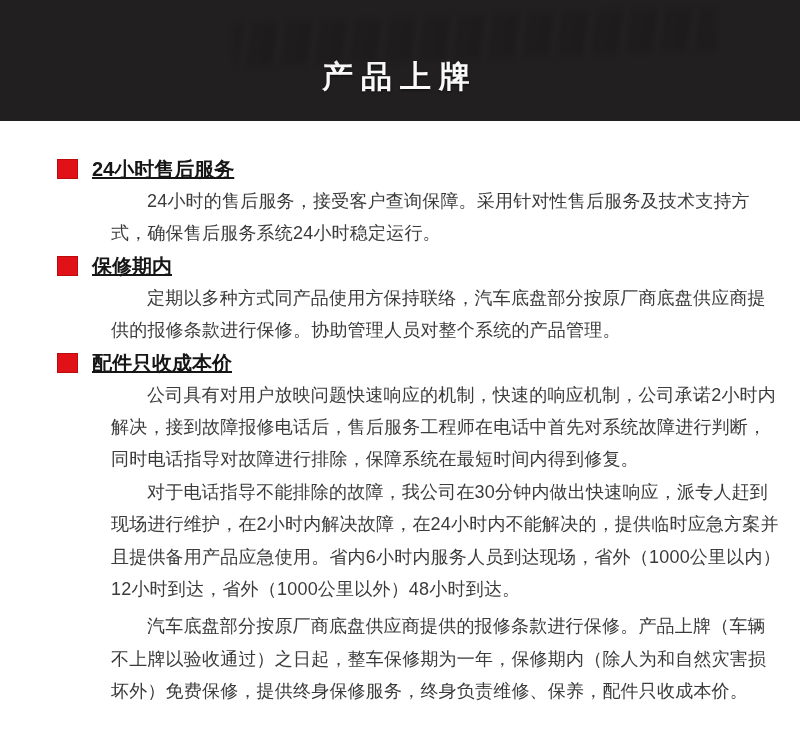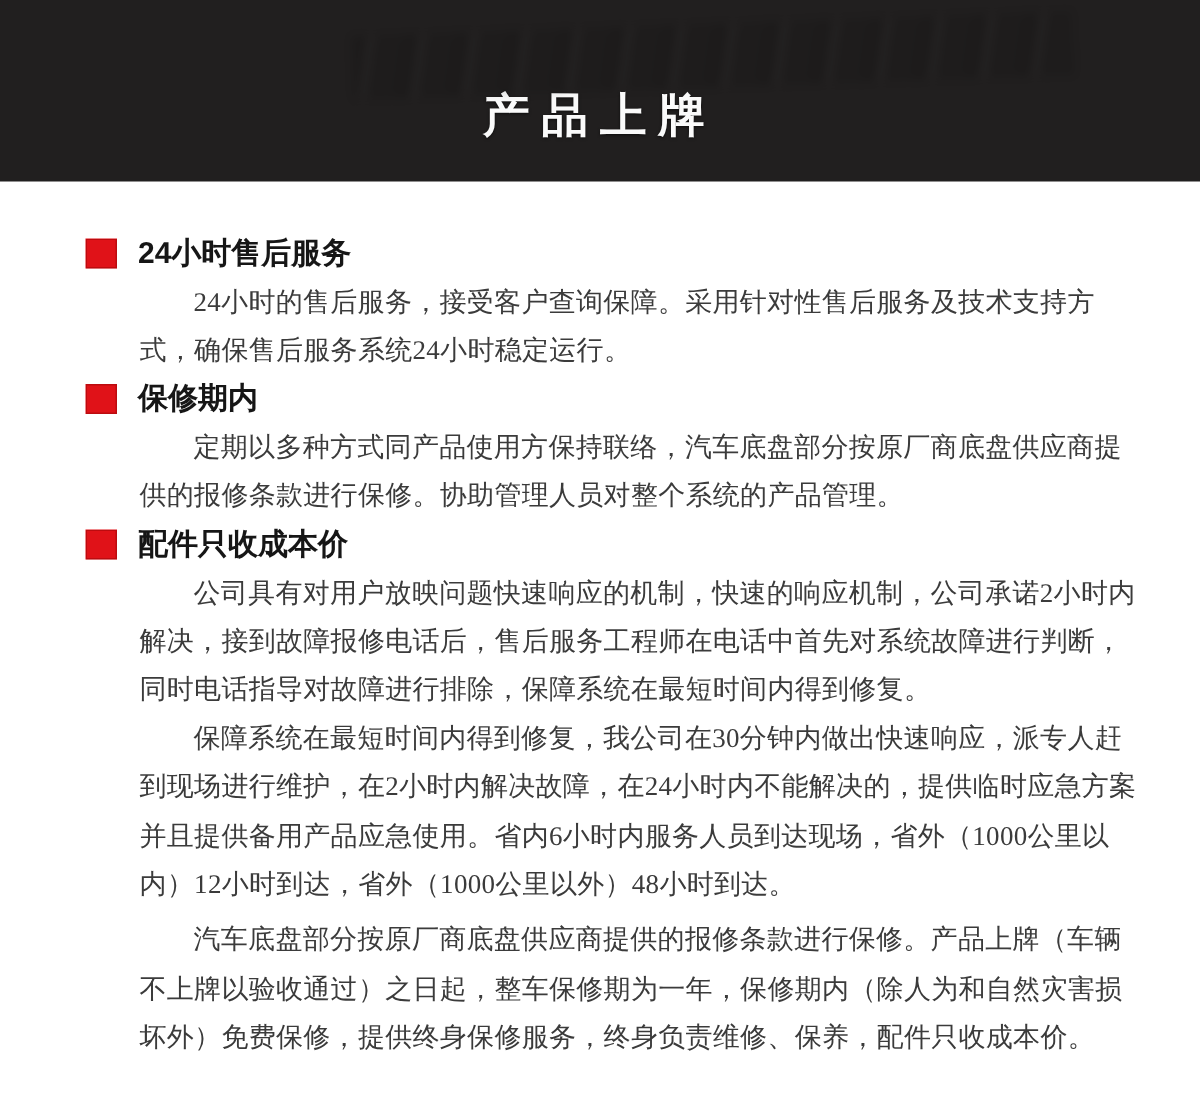--- a/index.html
+++ b/index.html
@@ -71,25 +71,25 @@
     background: #e01218;
     box-shadow: inset 0 0 0 1px rgba(120,0,0,0.35);
     margin-right: 14px;
   }
   .sec-head h2 {
     margin: 0;
     font-size: 20px;
     line-height: 22px;
     font-weight: bold;
     color: #161616;
+    text-decoration: underline;
   }
   .sec-body {
-    margin: 5px 0 0 36px;
+    margin: 5px 0 0 54px;
     width: 671px;
-    font-family: Liberation Serif, serif;
   }
   .sec-body p {
     margin: 0;
     font-size: 18px;
     line-height: 32.4px;
     color: #3b3b3b;
     text-indent: 2em;
     letter-spacing: 0.2px;
   }
 </style>
@@ -125,21 +125,21 @@
       </div>
     </section>
 
     <section class="sec">
       <div class="sec-head">
         <span class="bullet"></span>
         <h2>配件只收成本价</h2>
       </div>
       <div class="sec-body">
         <p>公司具有对用户放映问题快速响应的机制，快速的响应机制，公司承诺2小时内解决，接到故障报修电话后，售后服务工程师在电话中首先对系统故障进行判断，同时电话指导对故障进行排除，保障系统在最短时间内得到修复。</p>
-        <p>保障系统在最短时间内得到修复，我公司在30分钟内做出快速响应，派专人赶到现场进行维护，在2小时内解决故障，在24小时内不能解决的，提供临时应急方案并且提供备用产品应急使用。省内6小时内服务人员到达现场，省外（1000公里以内）12小时到达，省外（1000公里以外）48小时到达。</p>
+        <p>对于电话指导不能排除的故障，我公司在30分钟内做出快速响应，派专人赶到现场进行维护，在2小时内解决故障，在24小时内不能解决的，提供临时应急方案并且提供备用产品应急使用。省内6小时内服务人员到达现场，省外（1000公里以内）12小时到达，省外（1000公里以外）48小时到达。</p>
       </div>
     </section>
 
     <section class="sec">
       <div class="sec-body">
         <p>汽车底盘部分按原厂商底盘供应商提供的报修条款进行保修。产品上牌（车辆不上牌以验收通过）之日起，整车保修期为一年，保修期内（除人为和自然灾害损坏外）免费保修，提供终身保修服务，终身负责维修、保养，配件只收成本价。</p>
       </div>
     </section>
 
   </div>

